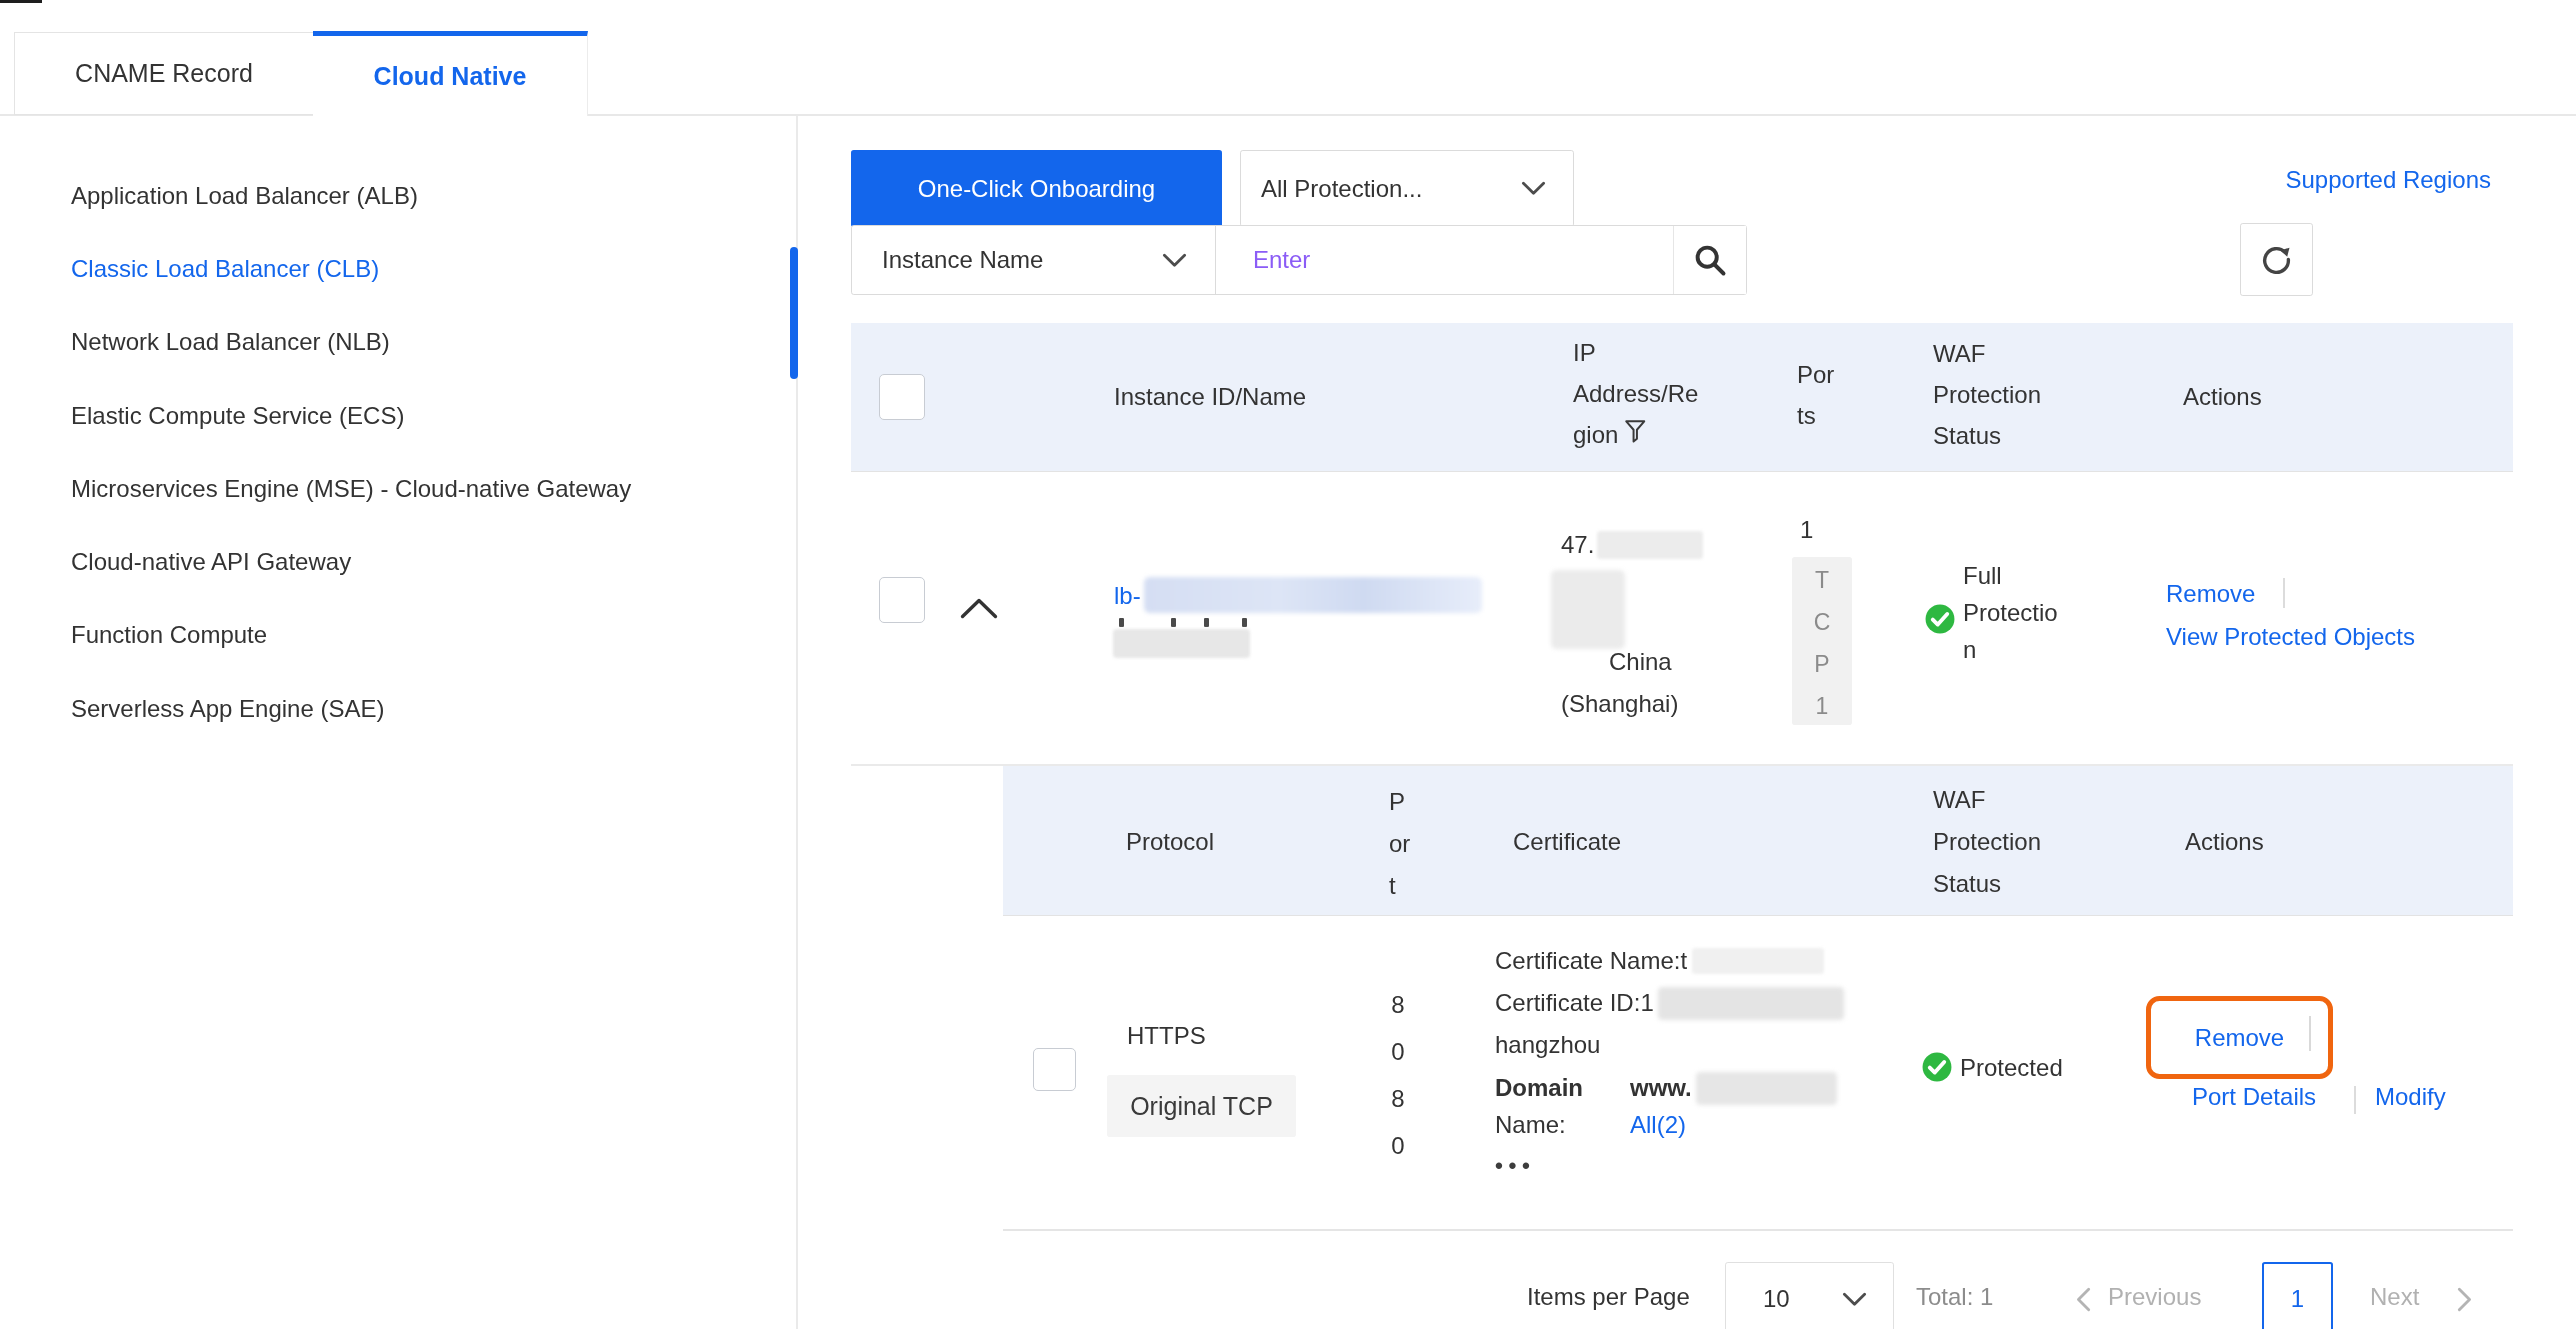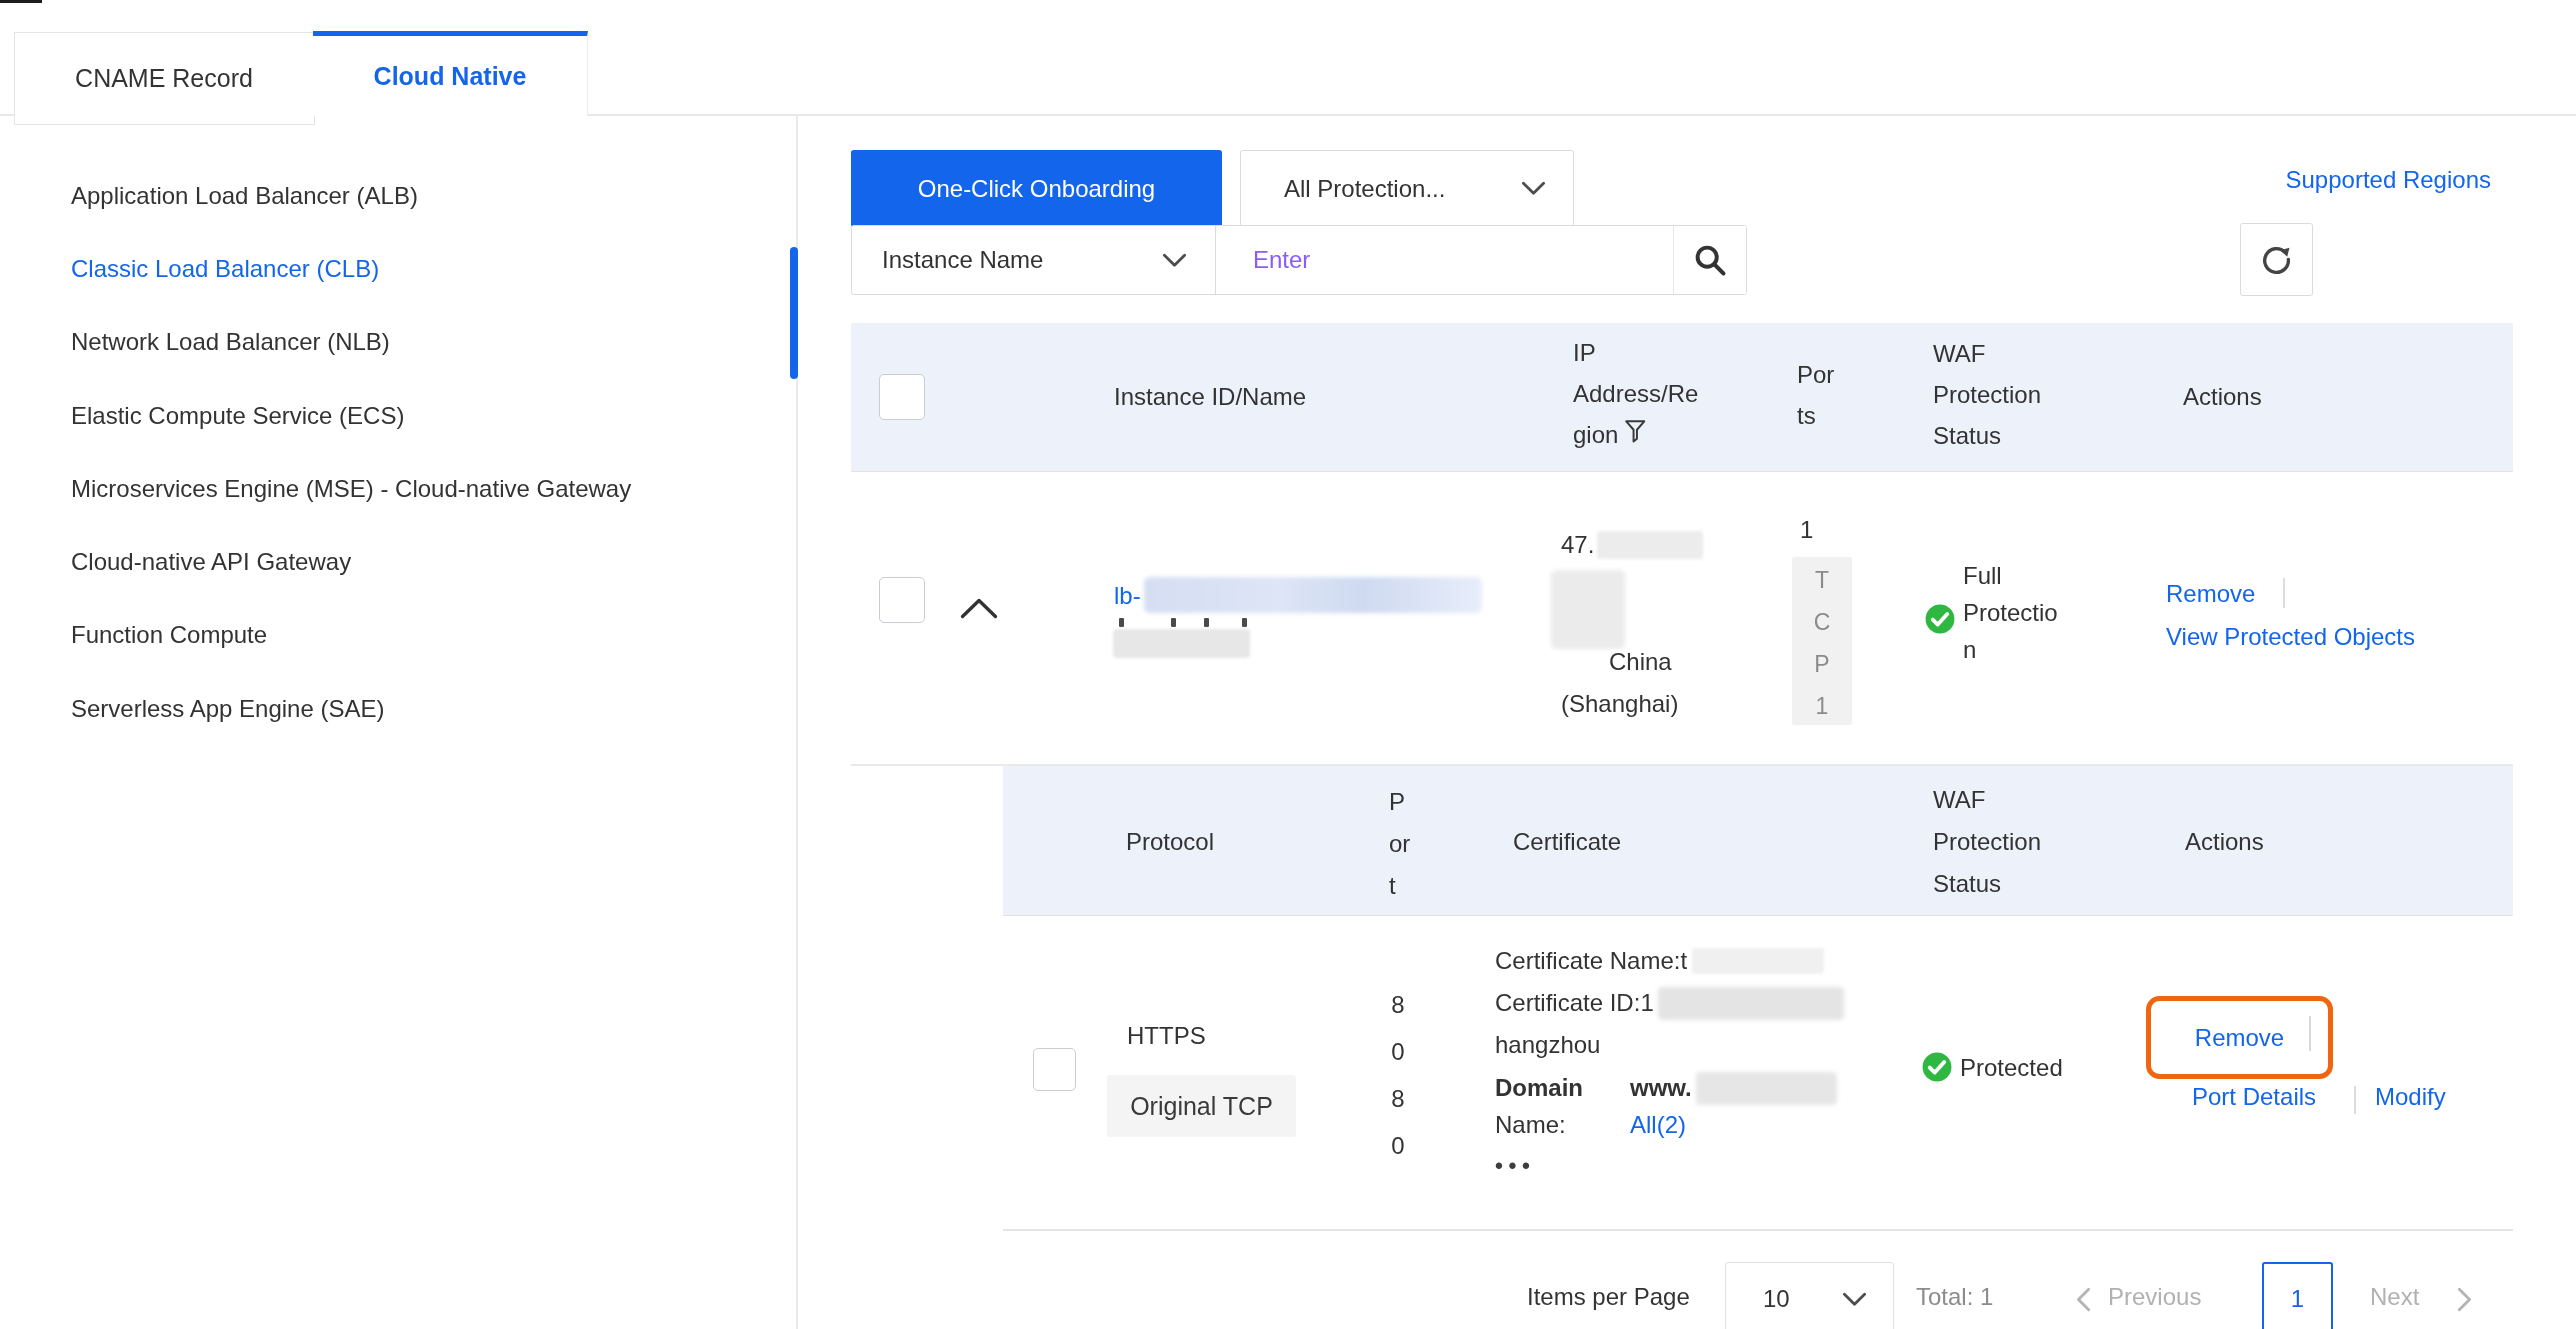--- a/index.html
+++ b/index.html
@@ -16,21 +16,21 @@
   .blue { color:#1366EC; }
   .grayed { color:#B1B1B1; }
   .flexc { display:flex; align-items:center; }
 
   
   .top-artifact { left:0; top:0; width:42px; height:3.4px; background:#1e1e1e; }
 
   
   .tabbar-line { left:0; top:114px; width:2576px; height:1.7px; background:#E8E8E8; }
   .tab-cname {
-    left:13.5px; top:32px; width:301px; height:93px;
+    left:13.5px; top:32px; width:301px; height:83px;
     background:#fff; border:1.7px solid #E4E4E4;
     display:flex; align-items:center; justify-content:center;
     font-size:25px; color:#333; z-index:1; cursor:pointer;
   }
   .tab-cloud {
     left:313px; top:31px; width:275px; height:85px;
     background:#fff; border-top:5px solid #1366EC; border-right:1.7px solid #ECECEC;
     display:flex; align-items:center; justify-content:center;
     font-size:25px; font-weight:bold; color:#1366EC; z-index:2; cursor:pointer;
   }
@@ -48,21 +48,21 @@
   .btn-onboard {
     left:851px; top:150px; width:371px; height:77px;
     background:#1366EC; border:none; border-radius:2.8px;
     color:#fff; font-size:24px; font-family:inherit;
     display:flex; align-items:center; justify-content:center; cursor:pointer;
   }
   .dd-protection {
     left:1240px; top:150px; width:334px; height:77px;
     background:#fff; border:1.7px solid #DBDBDB; border-radius:2.8px;
     display:flex; align-items:center; justify-content:space-between;
-    padding:0 27px 0 43px; font-size:24px; color:#333; cursor:pointer;
+    padding:0 27px 0 20px; font-size:24px; color:#333; cursor:pointer;
   }
   .lnk-regions { right:85px; top:166px; font-size:24px; color:#1366EC; text-decoration:none; cursor:pointer; }
   .search-group {
     left:851px; top:225px; width:896px; height:70px;
     border:1.7px solid #DBDBDB; border-radius:2.8px; display:flex; background:#fff;
   }
   .sg-select {
     width:364px; display:flex; align-items:center; justify-content:space-between;
     padding:0 28px 0 30px; border-right:1.7px solid #DBDBDB; cursor:pointer;
   }

